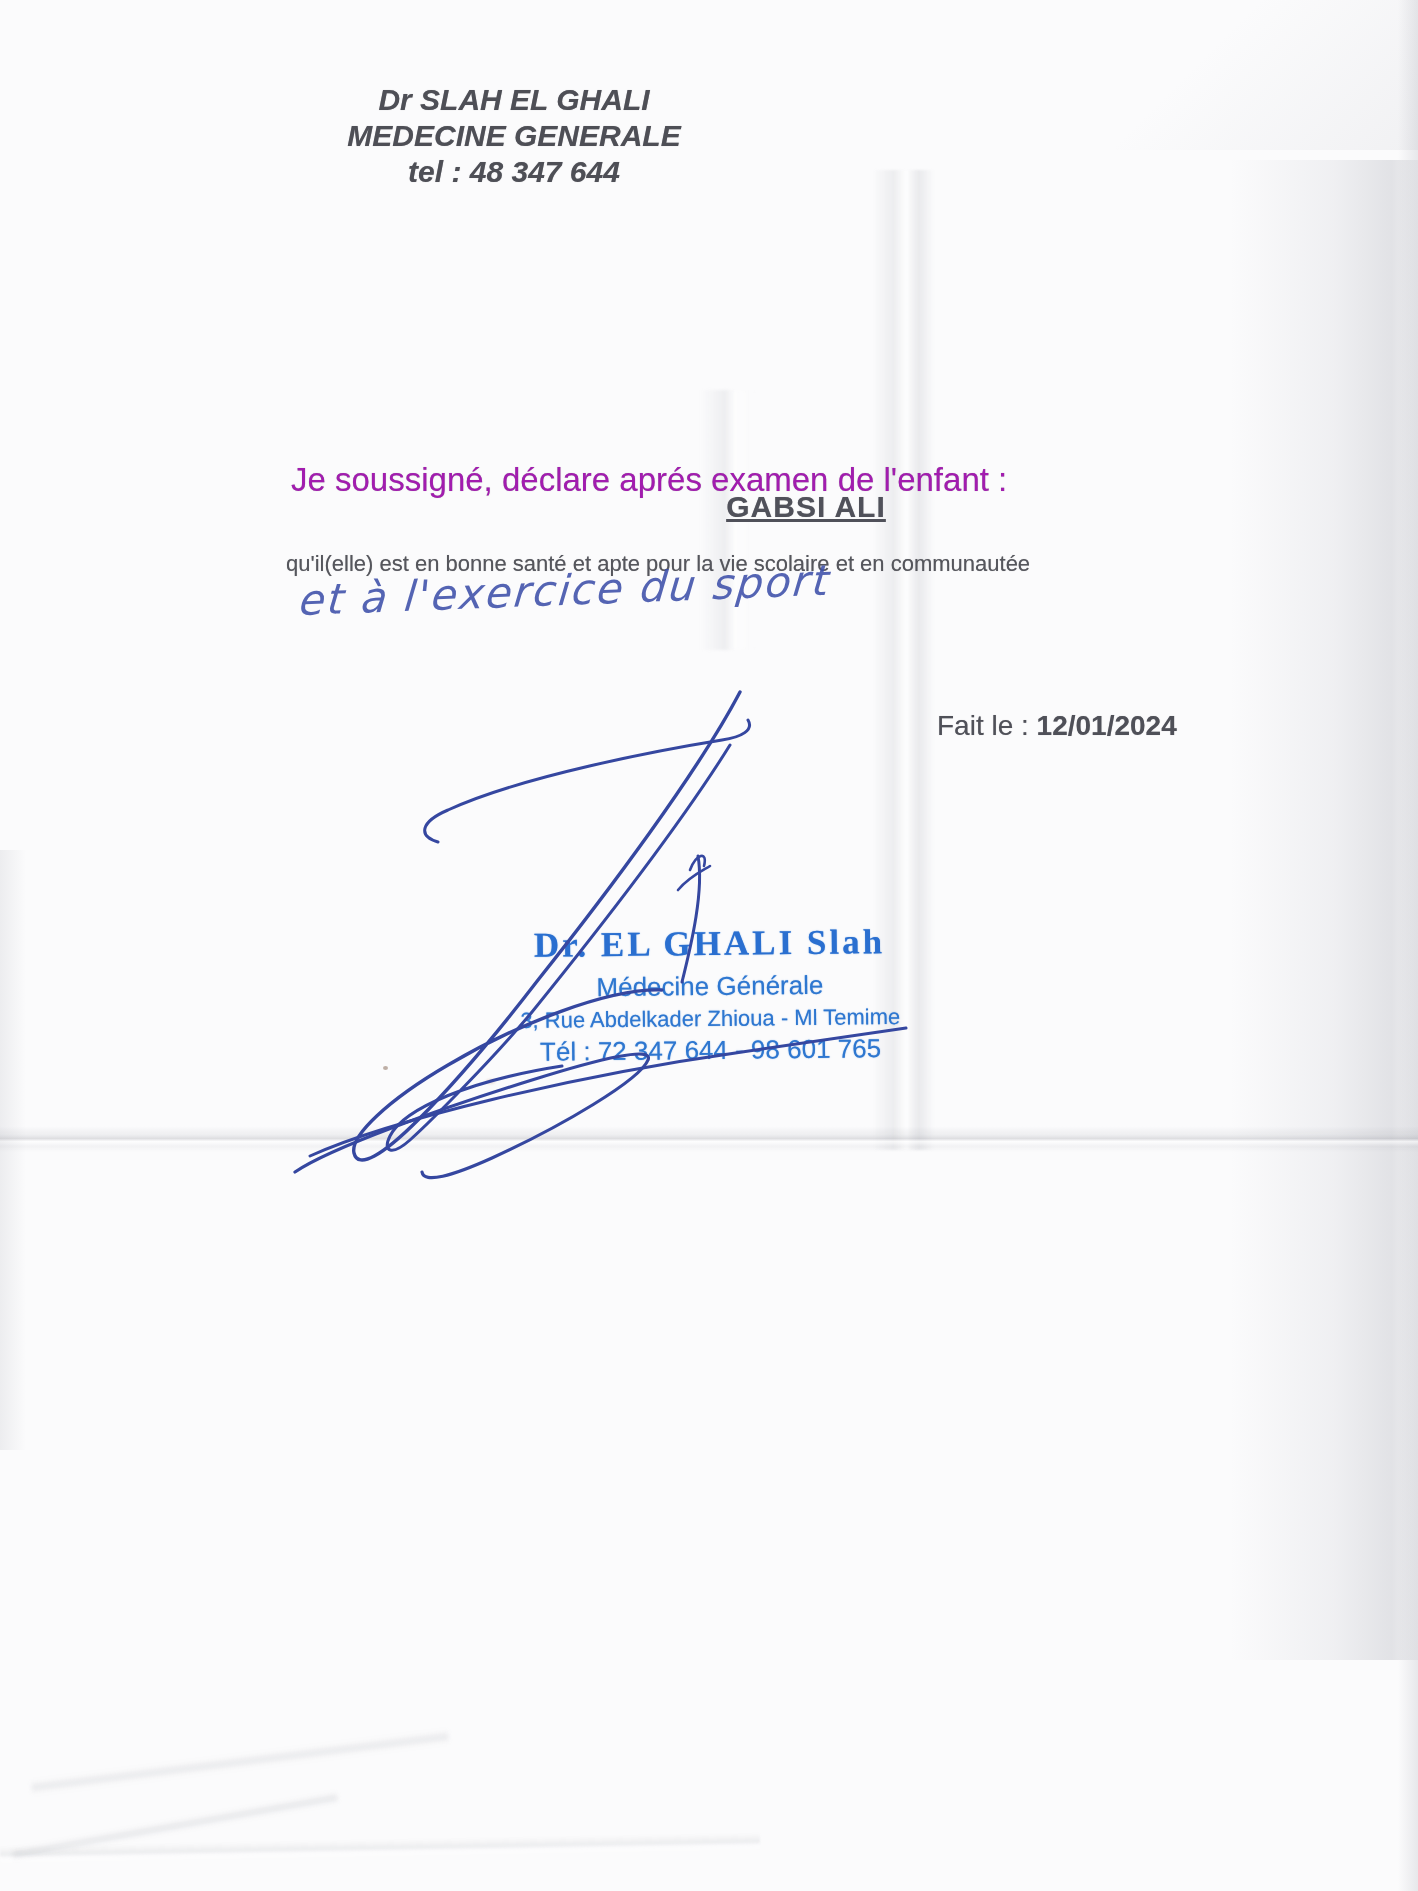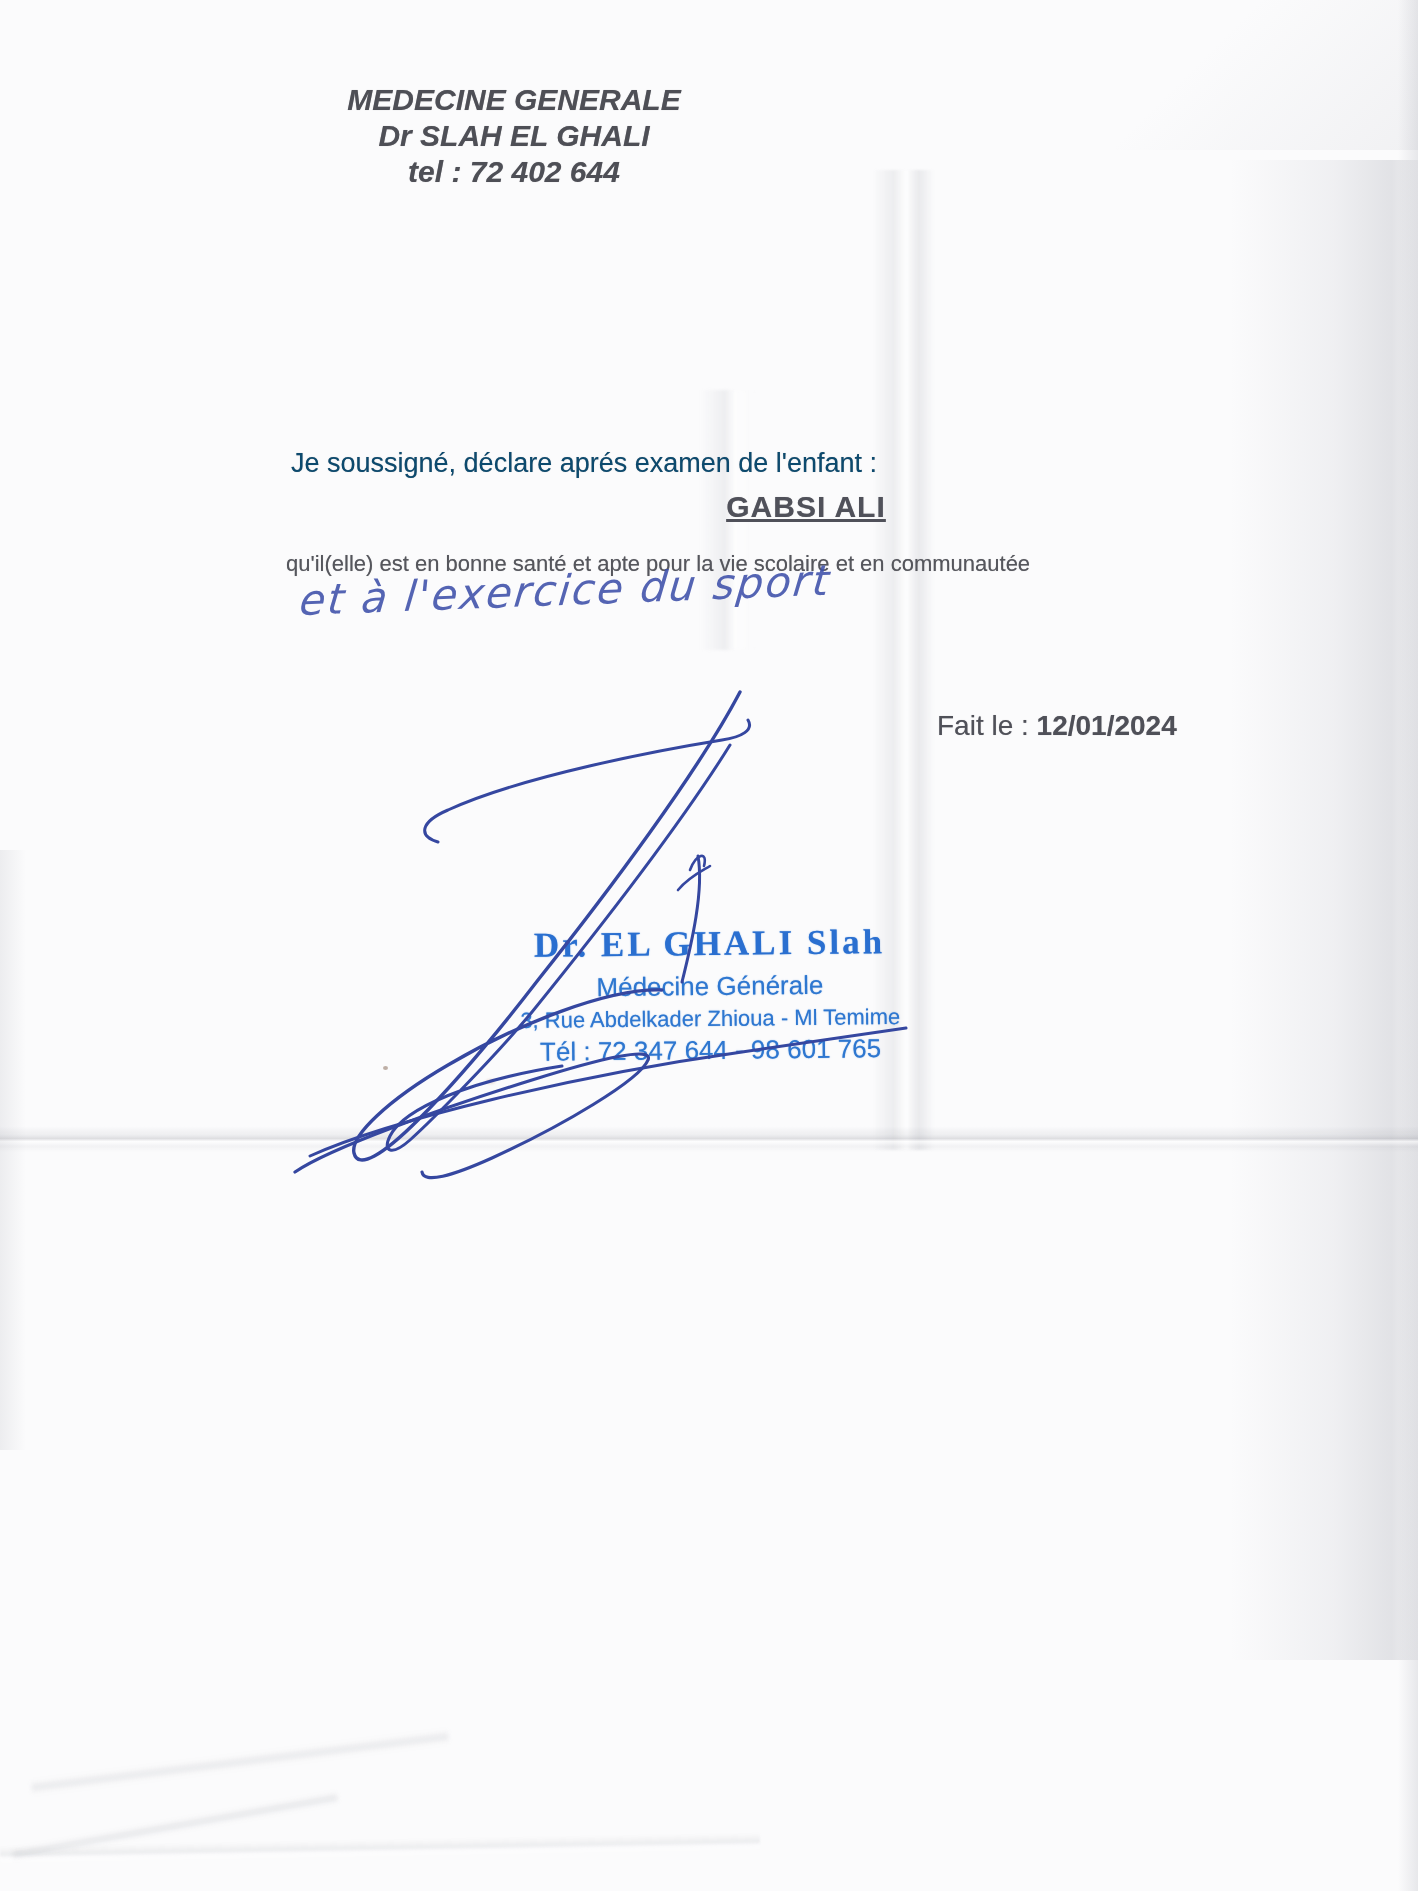--- a/index.html
+++ b/index.html
@@ -74,21 +74,21 @@
   .doctor-header{
     position:absolute;left:312px;top:82px;width:404px;
     text-align:center;font-weight:bold;font-style:italic;
     font-size:30px;line-height:36px;color:#4e4f56;
   }
   .certificate-title{
     position:absolute;left:580px;top:372px;width:400px;
     text-align:center;font-weight:bold;font-size:30px;color:#54555d;
   }
   .intro-line{
-    position:absolute;left:291px;top:448px;font-size:27px;color:#0c4a6e;
+    position:absolute;left:291px;top:461px;font-size:33px;color:#a21caf;
   }
   .child-name{
     position:absolute;left:666px;top:490px;width:280px;text-align:center;
     font-weight:bold;font-size:30px;letter-spacing:1px;color:#50515a;text-decoration:underline;
   }
   .health-statement{
     position:absolute;left:286px;top:551px;font-size:22px;color:#55565c;
   }
   .date-line{
     position:absolute;left:937px;top:710px;font-size:28px;color:#4f5058;
@@ -136,23 +136,23 @@
   <div class="shade crease-horizontal"></div>
   <div class="shade crease-horizontal-2"></div>
   <div class="shade wrinkle-bl-1"></div>
   <div class="shade wrinkle-bl-2"></div>
   <div class="shade shade-top-right"></div>
   <div class="shade shade-left-edge"></div>
   <div class="ink-speck"></div>
   <div class="ink-smudge"></div>
 
   <div class="doctor-header gray-soft">
+    <div>Dr SLAH EL GHALI</div>
     <div>MEDECINE GENERALE</div>
-    <div>Dr SLAH EL GHALI</div>
-    <div>tel : 72 402 644</div>
+    <div>tel : 48 347 644</div>
   </div>
 
 
   <div class="intro-line gray-soft">Je soussigné, déclare aprés examen de l'enfant :</div>
   <div class="child-name gray-soft">GABSI ALI</div>
   <div class="health-statement gray-soft">qu'il(elle) est en bonne santé et apte pour la vie scolaire et en communautée</div>
 
   <div class="handwritten-note">et à l'exercice du sport</div>
 
   <div class="date-line gray-soft">

